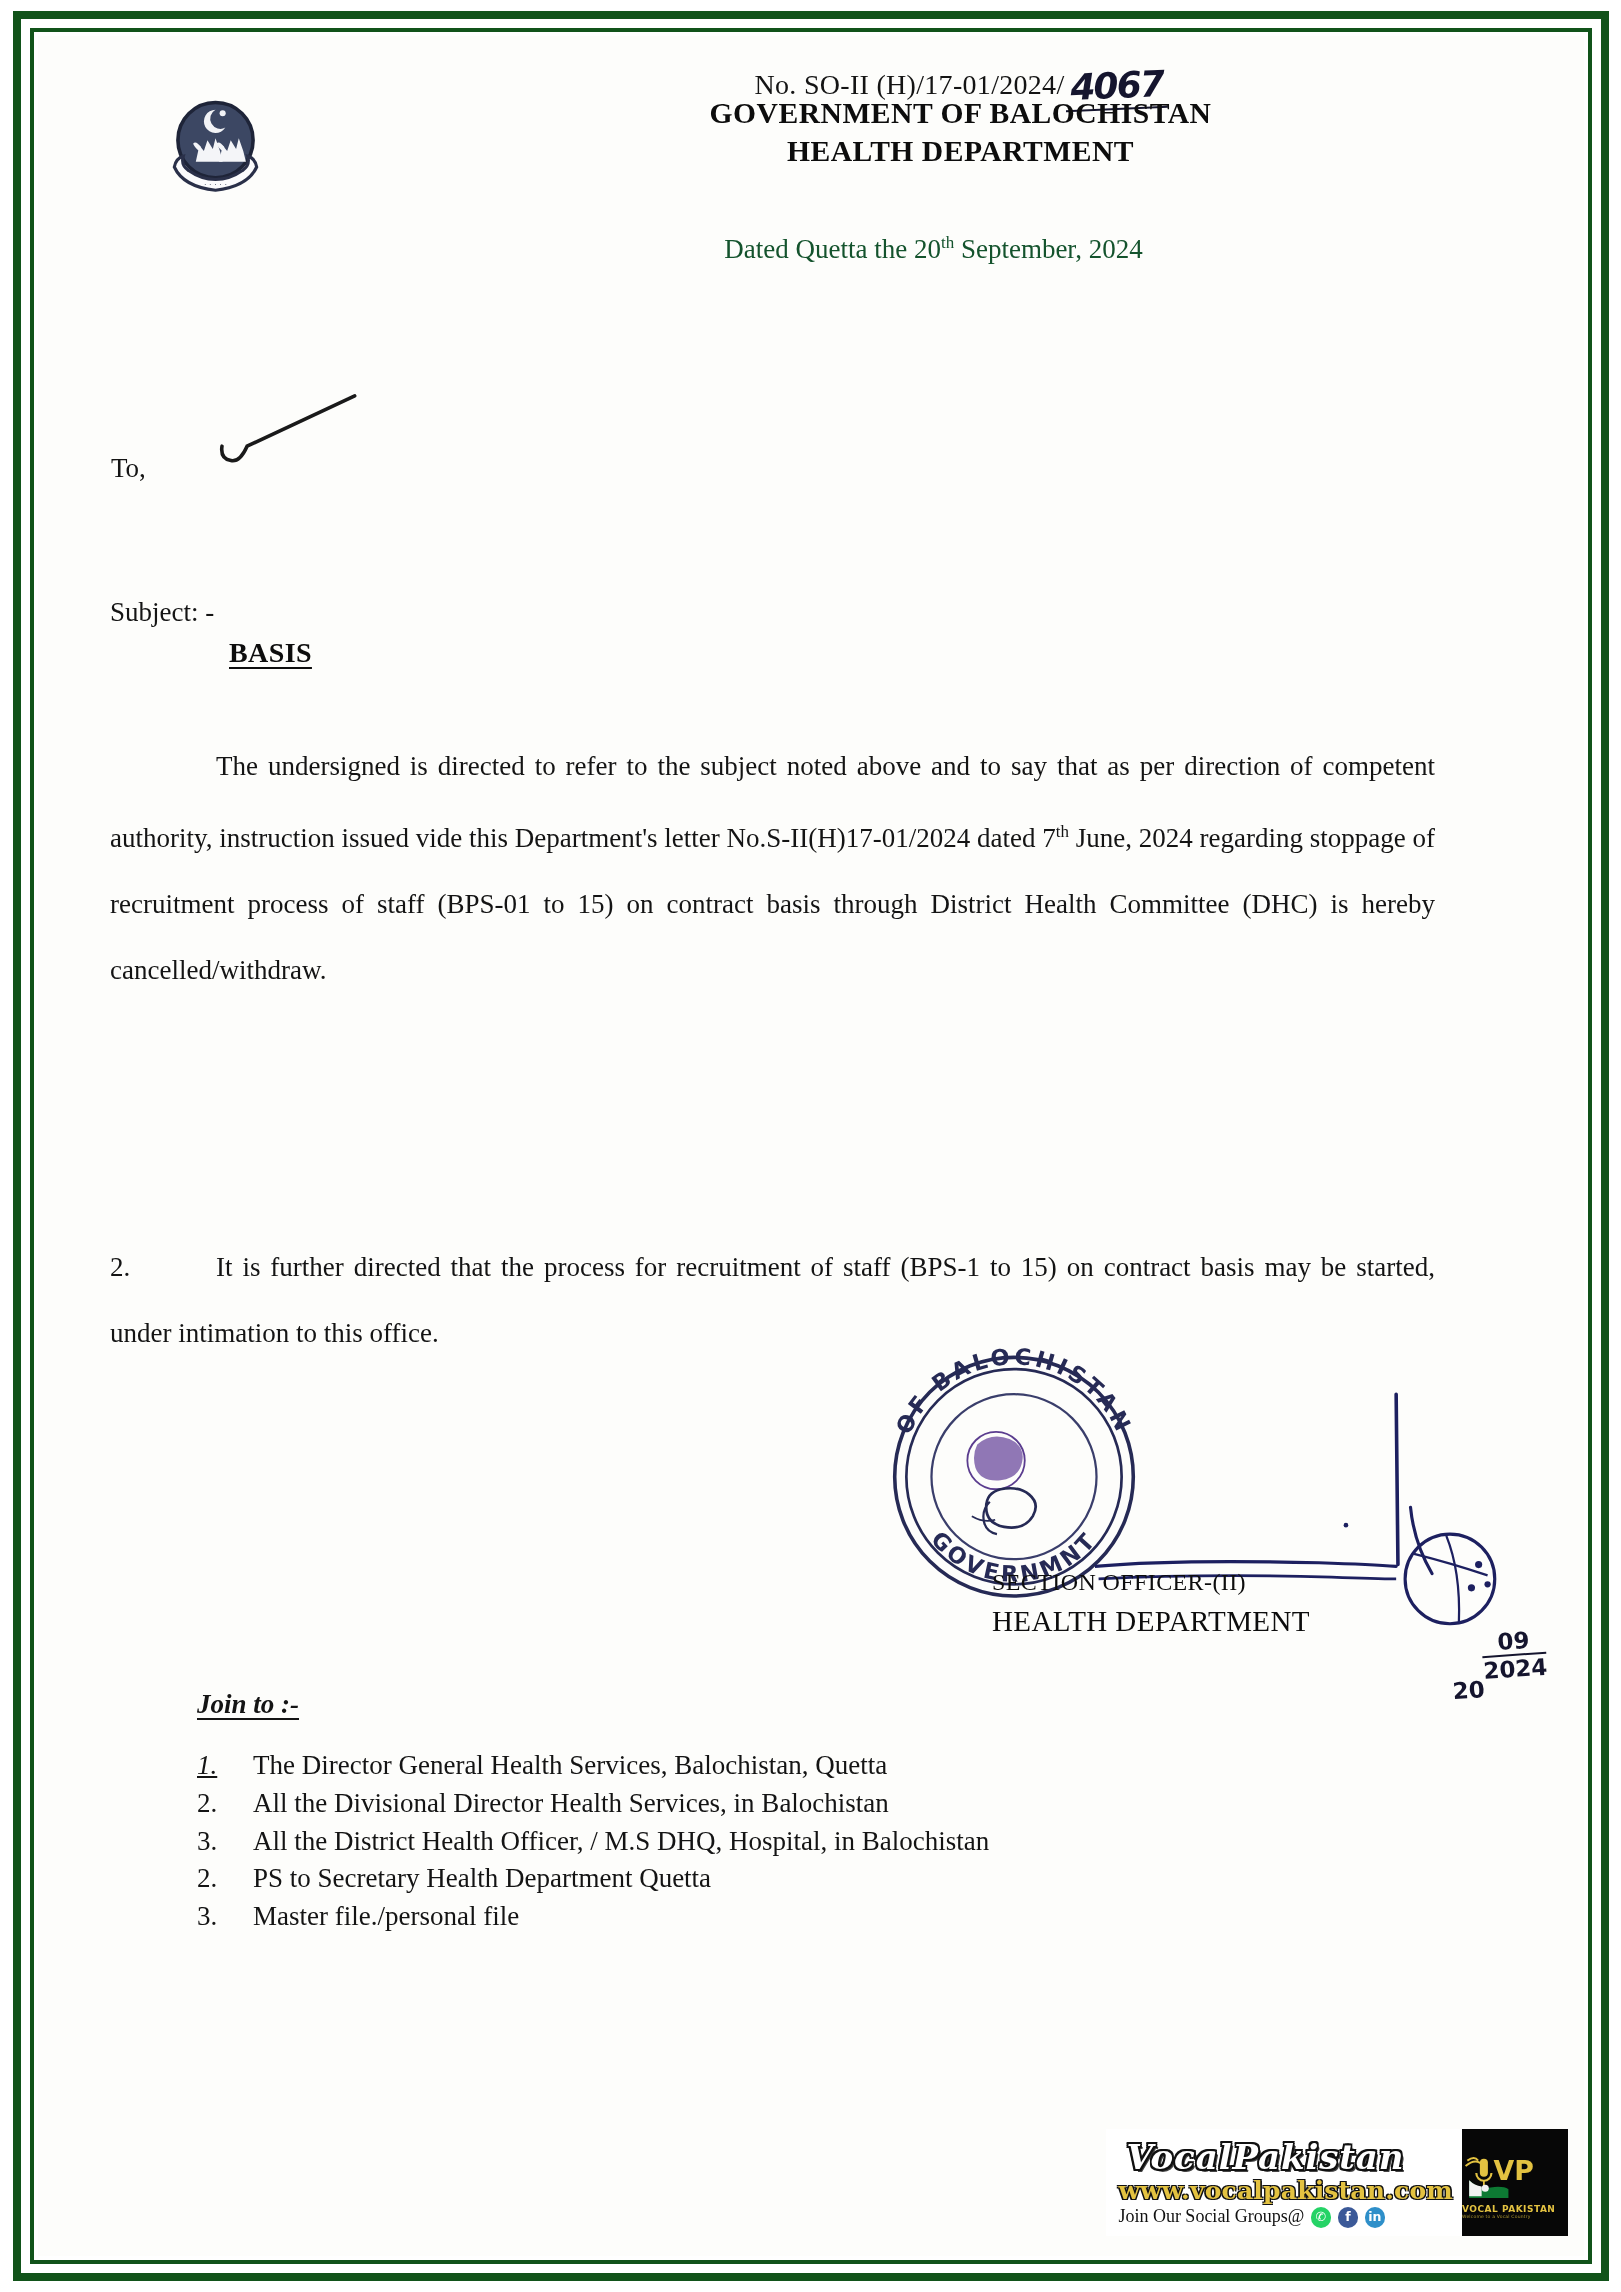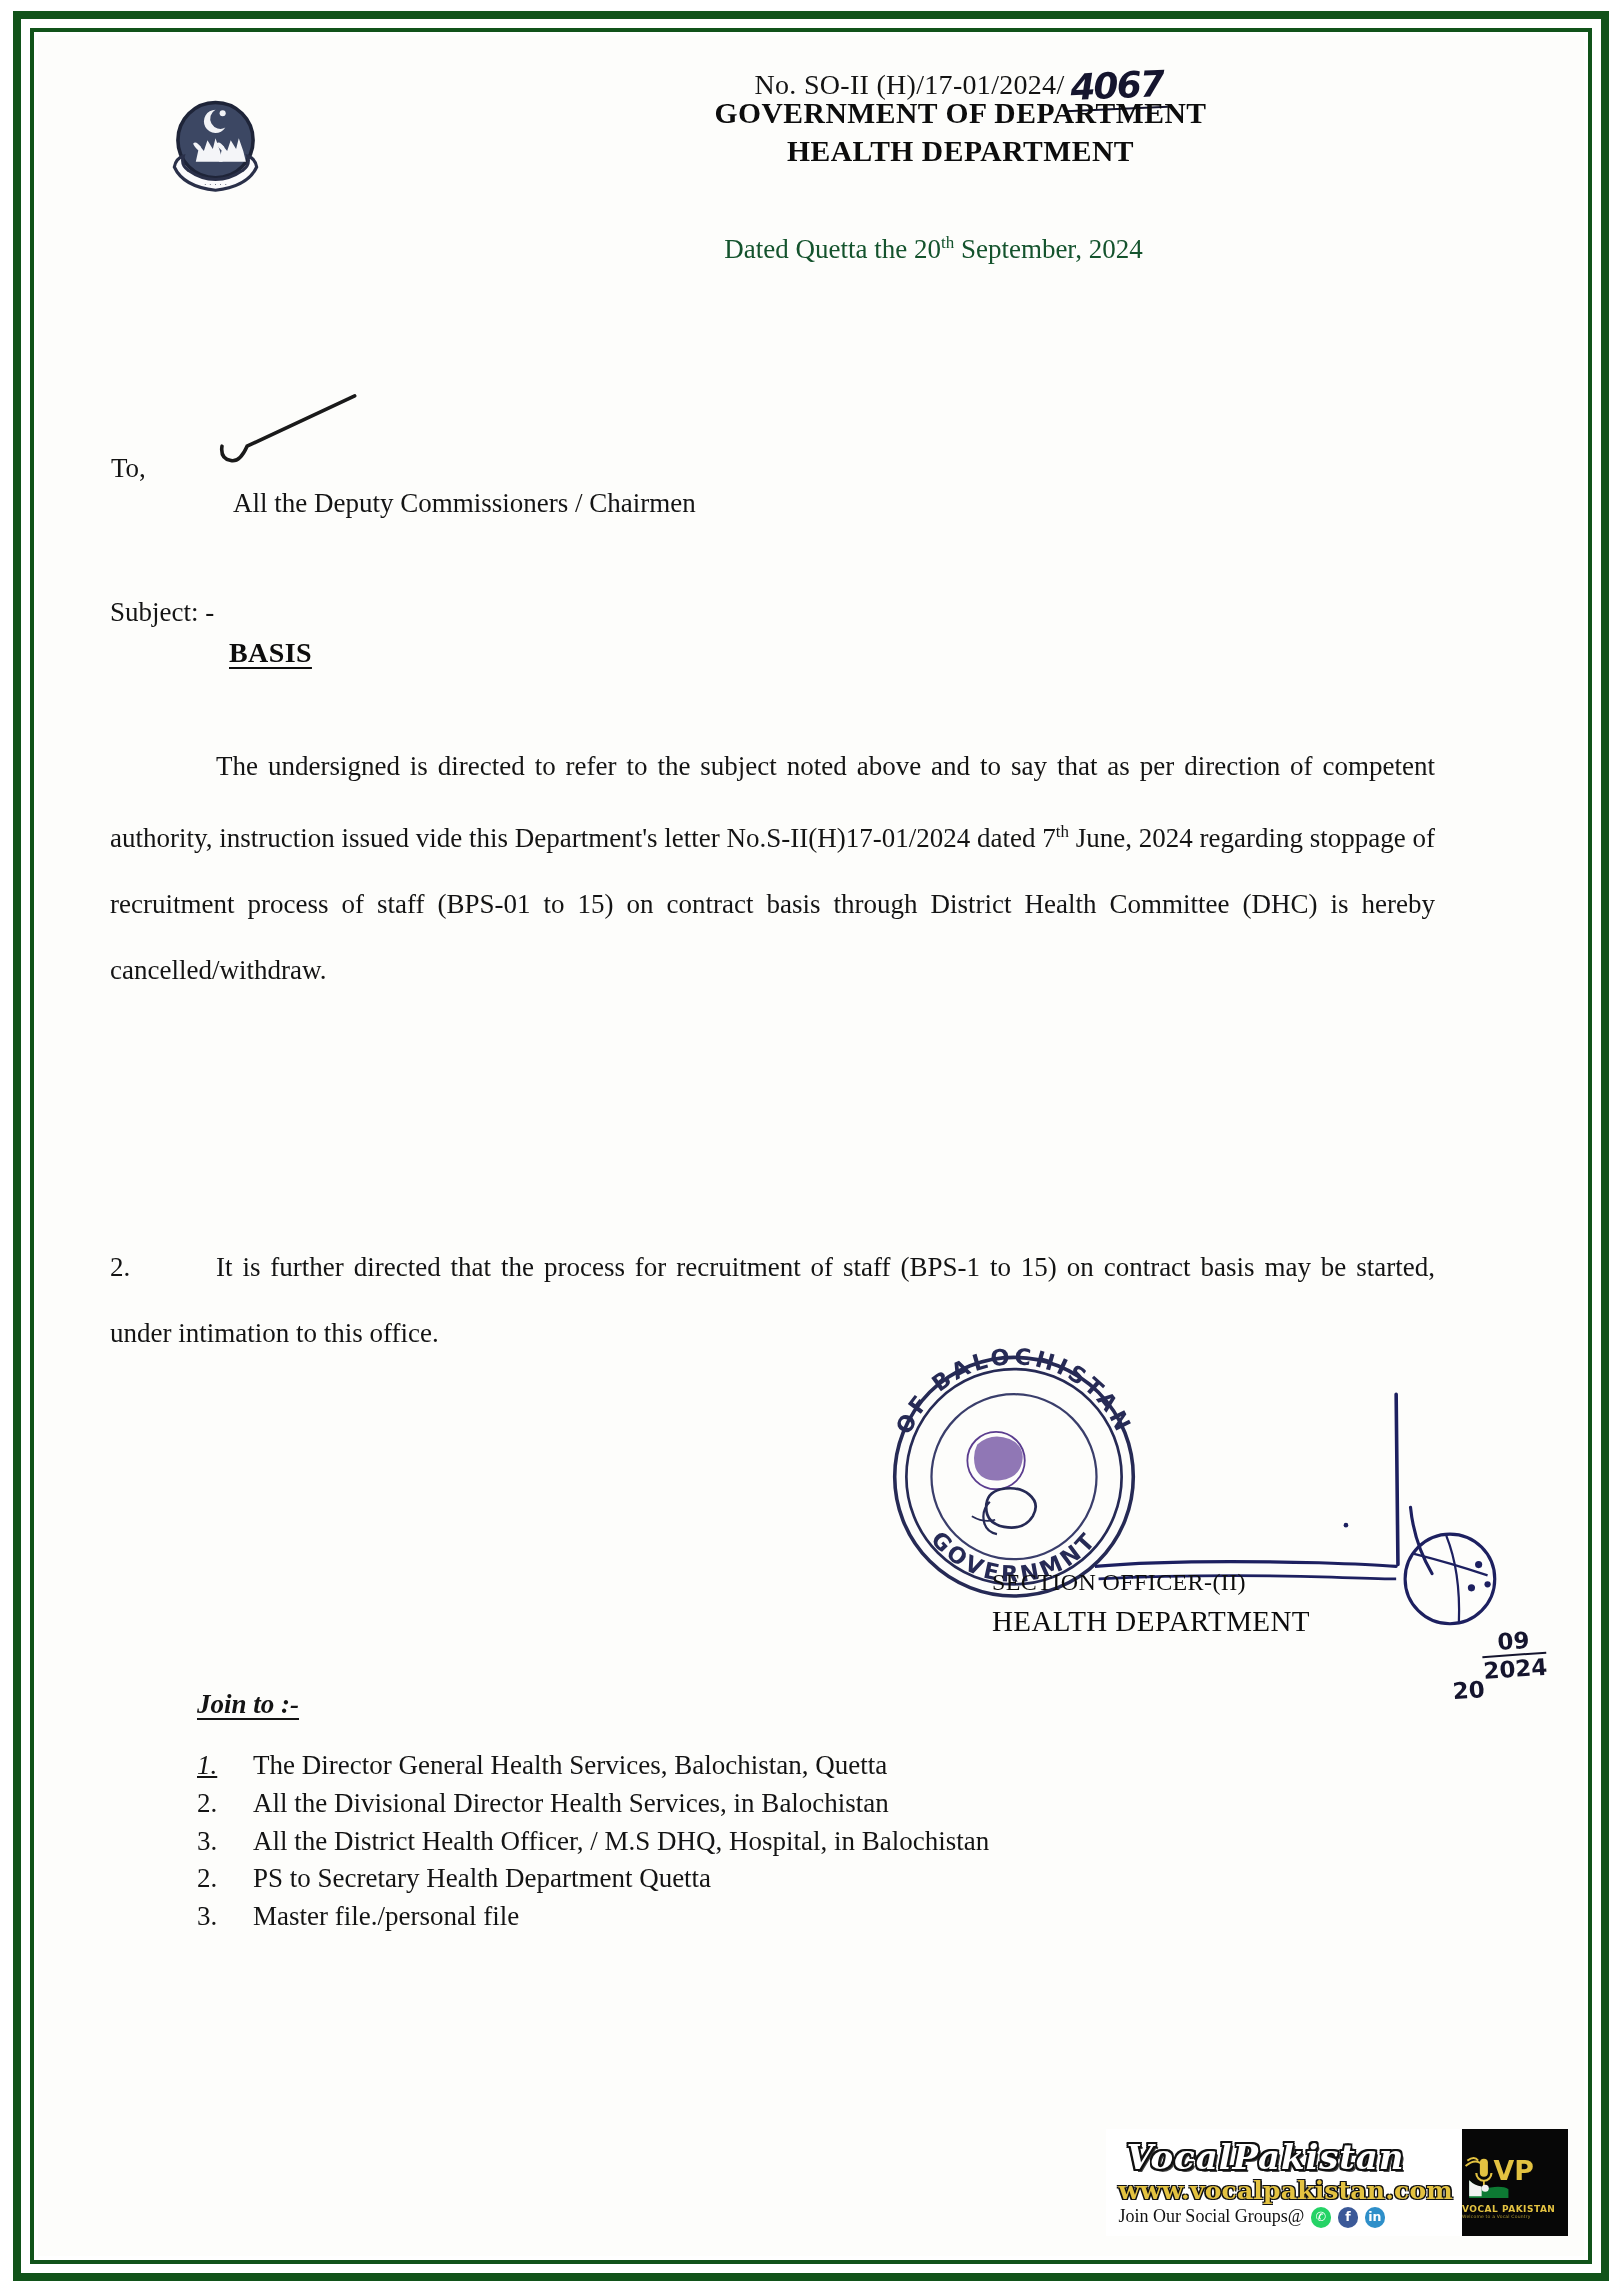--- a/index.html
+++ b/index.html
@@ -360,37 +360,36 @@
         <path d="M46 56 q-6 -8 -9 -4 q3 6 7 8 z" fill="#f4f5f8"></path>
         <path d="M72 56 q-6 -8 -9 -4 q3 6 7 8 z" fill="#f4f5f8"></path>
         <path d="M26 66 q-8 2 -10 12 q10 22 46 26 q36 -4 46 -26 q-2 -10 -10 -12 q3 10 -6 16 q-14 10 -30 10 q-16 0 -30 -10 q-9 -6 -6 -16 z" fill="#fbfbfc" stroke="#2a3049" stroke-width="3.5"></path>
         <text x="62" y="98" font-family="DejaVu Sans, sans-serif" font-size="9" fill="#5d6578" text-anchor="middle">. . . . .</text>
       </svg>
     </div>
 
     <div id="letter-no-line">
       <span>No. SO-II (H)/17-01/2024/</span><span class="diary-no">4067</span>
     </div>
-    <div id="govt-line">GOVERNMENT OF DEPARTMENT</div>
+    <div id="govt-line">GOVERNMENT OF BALOCHISTAN</div>
     <div id="dept-line">HEALTH DEPARTMENT</div>
 
     <div id="dated-line">
       <span>Dated Quetta the</span>
       <span>20</span><sup>th</sup>
       <span>September, 2024</span>
     </div>
 
     <div id="to-label">To,</div>
     <div id="tick-mark">
       <svg width="148" height="81" viewBox="0 0 165 90">
         <path d="M10 58 q-2 14 10 16 q10 2 18 -16 l120 -56" fill="none" stroke="#1a1a1a" stroke-width="4" stroke-linecap="round"></path>
       </svg>
     </div>
     <div id="addressee">
-      <div>All the Deputy Commissioners / Chairmen</div>
     </div>
 
     <div id="subject-label">Subject: -</div>
     <div id="subject-text">
       <br>
       <span class="u">BASIS</span>
     </div>
 
     <div class="body-para" id="para-1">
       <span class="lead"></span><span>The undersigned is directed to refer to  the subject noted above and to say that as per direction of competent authority, instruction issued vide this Department's letter No.S-II(H)17-01/2024 dated 7</span><sup>th</sup><span> June, 2024 regarding stoppage of recruitment process of staff (BPS-01 to 15) on contract basis through District Health Committee (DHC) is hereby cancelled/withdraw.</span>

